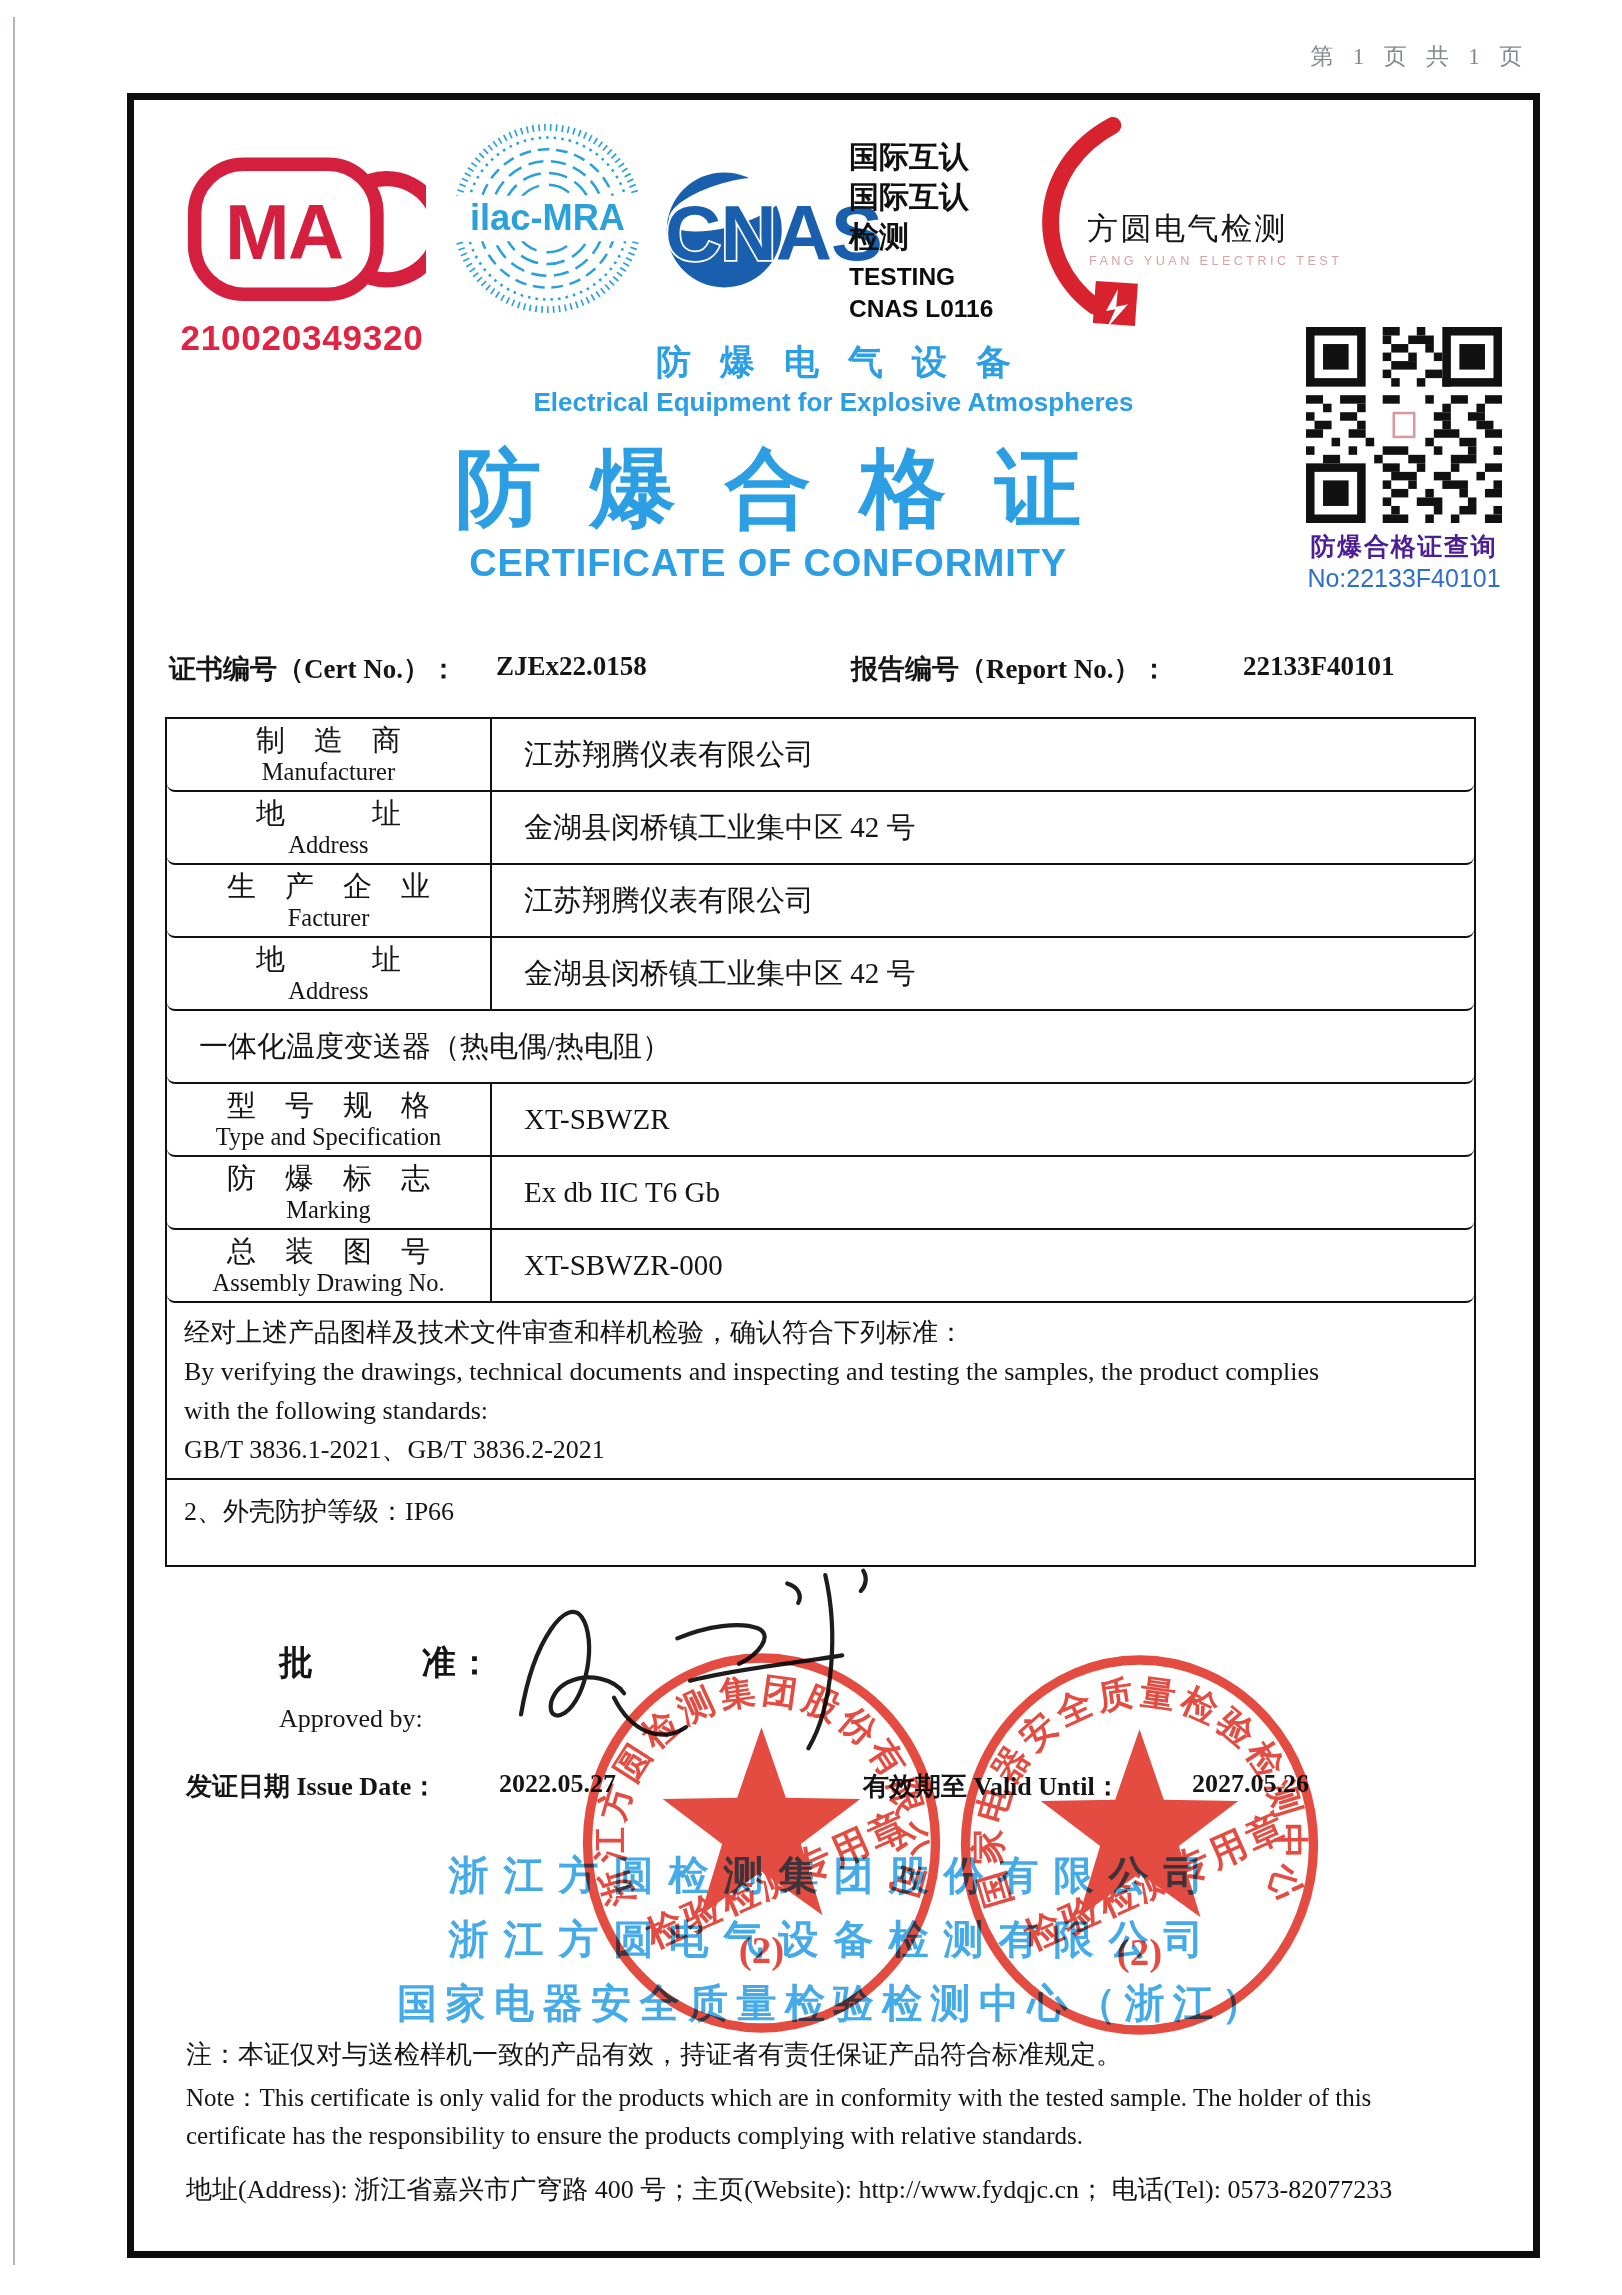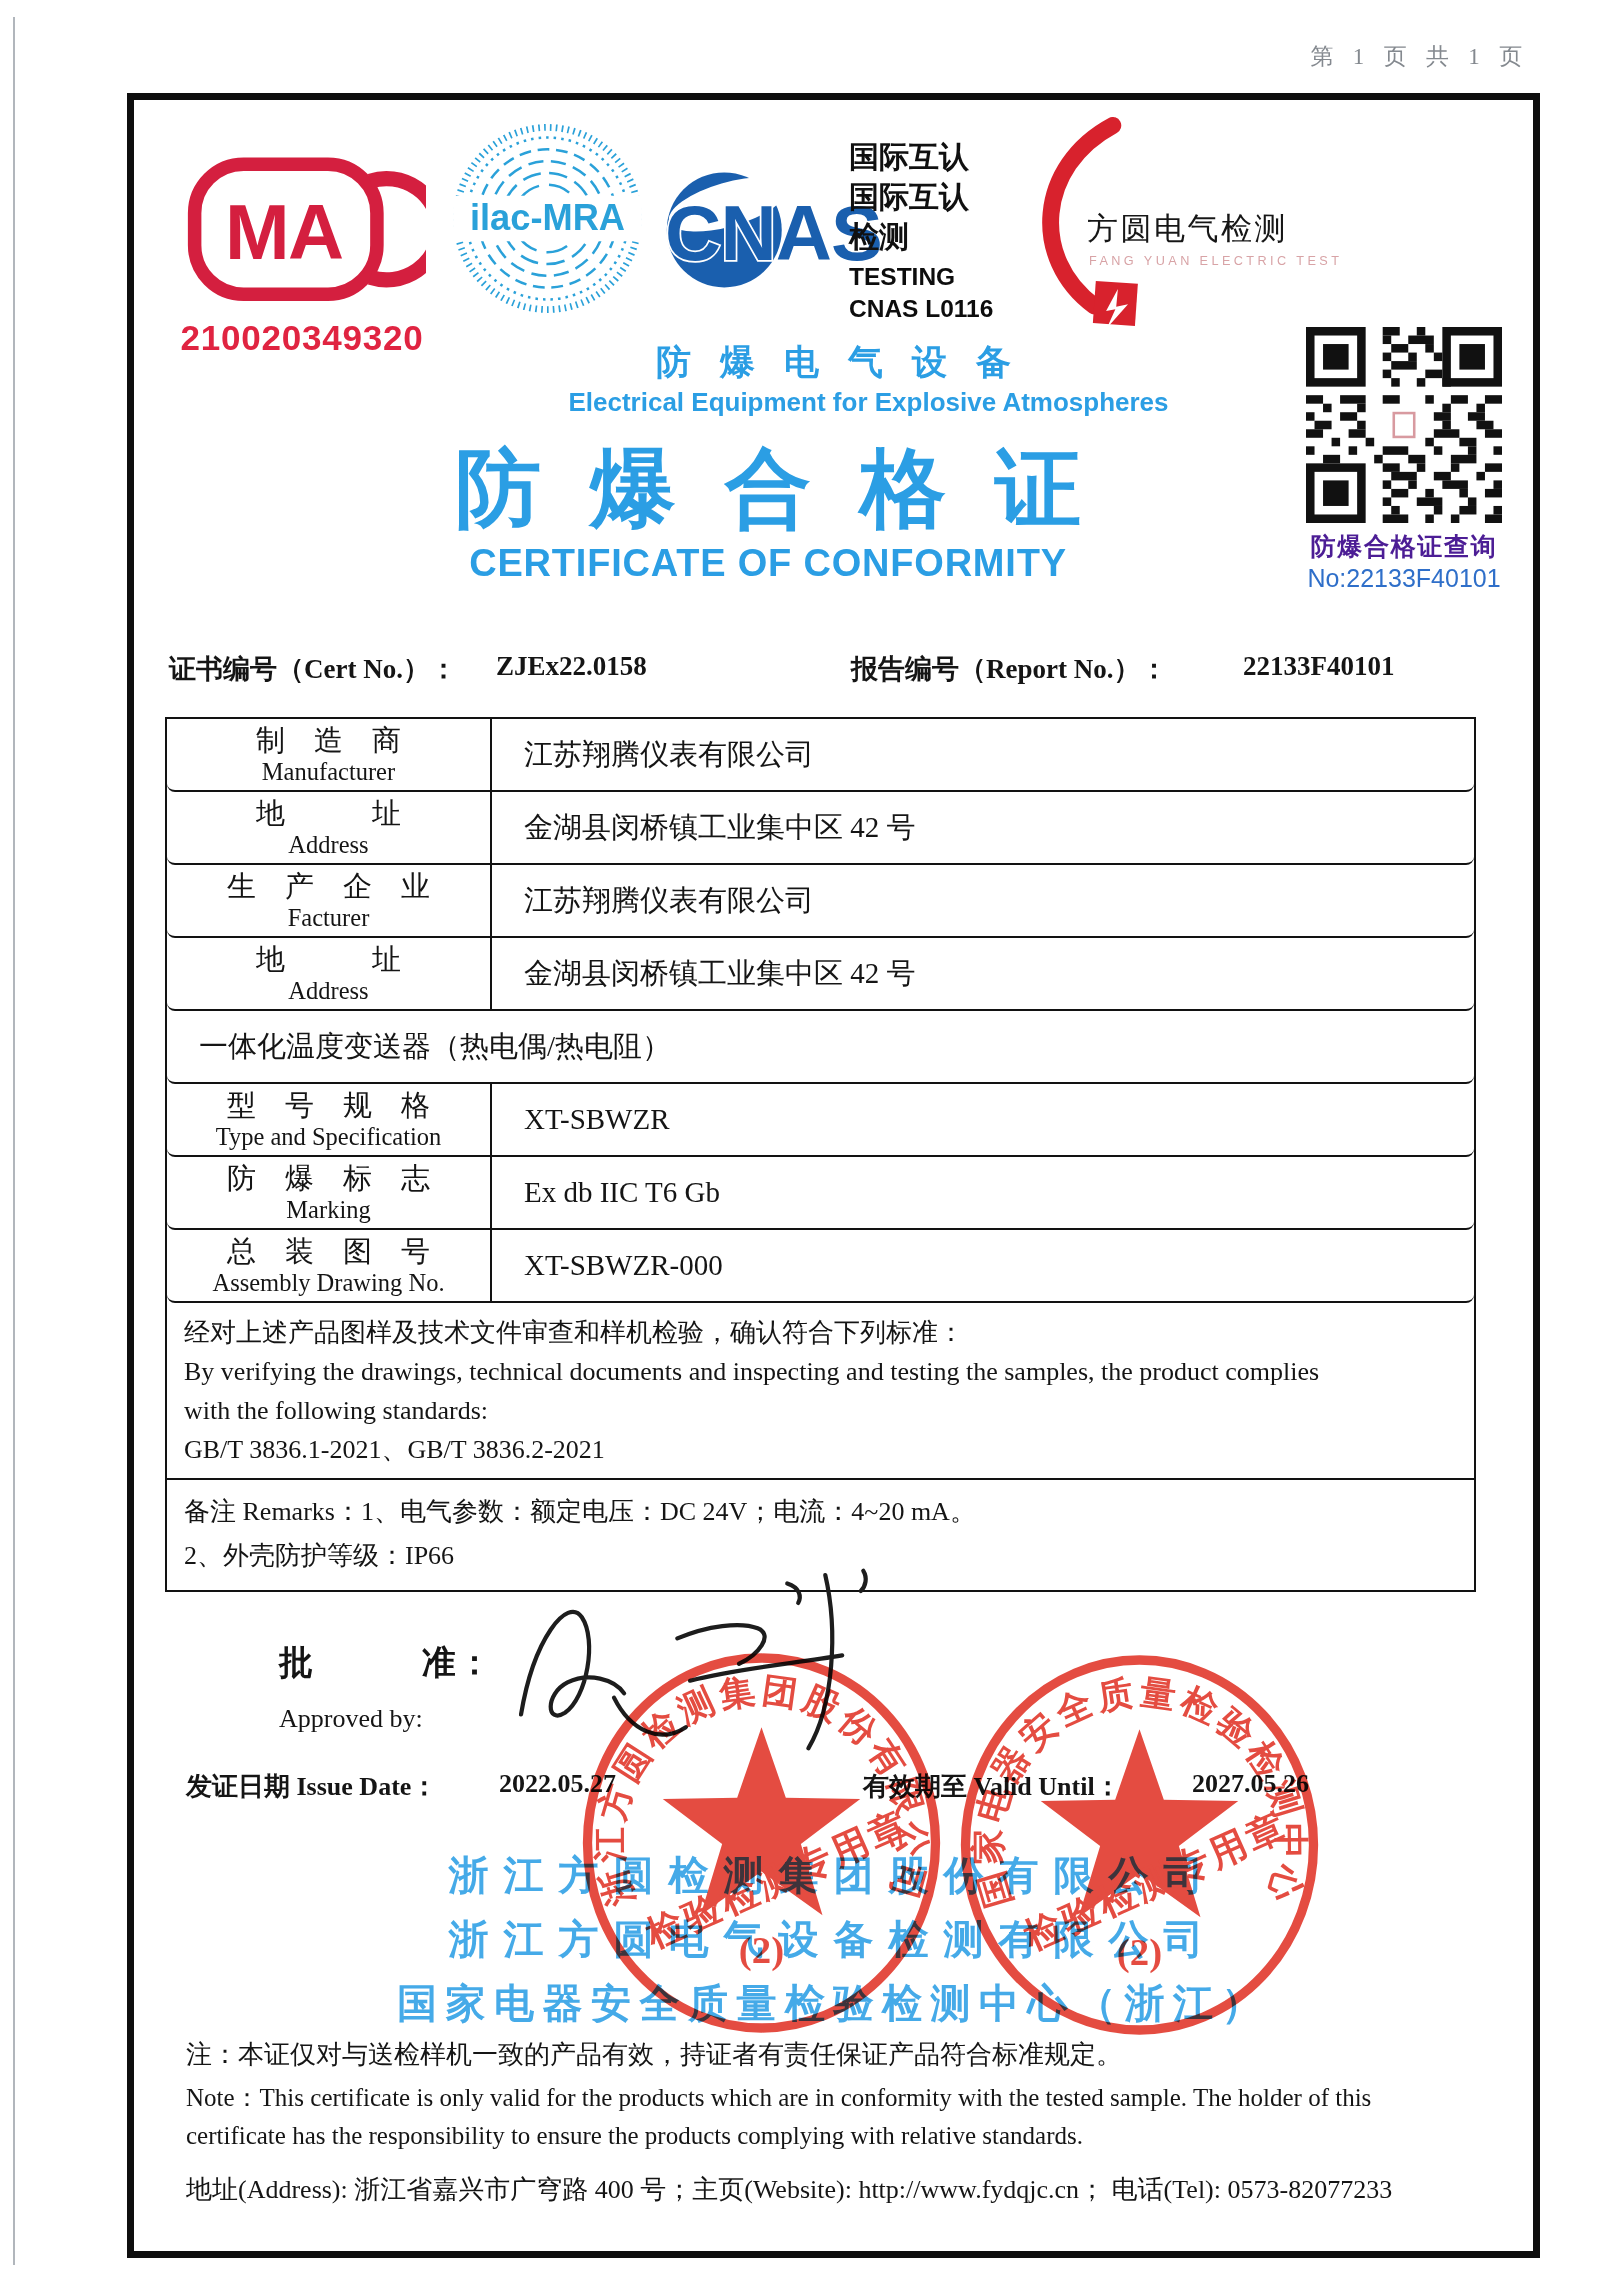--- a/index.html
+++ b/index.html
@@ -11,21 +11,21 @@
   
   .frame{left:127px;top:93px;width:1399px;height:2151px;border:7.6px solid #0e0e0e;background:transparent;}
   
   .cma-num{left:37px;top:218px;width:262px;text-align:center;font-family:"Liberation Sans","DejaVu Sans",sans-serif;font-weight:bold;font-size:35px;color:#e02441;letter-spacing:0.8px;}
   .cnas-cn{left:715px;top:37px;font-size:30px;font-weight:bold;line-height:40px;color:#101010;font-family:"Liberation Sans","DejaVu Sans",sans-serif;}
   .cnas-sub{left:715px;top:161px;font-family:"Liberation Sans","DejaVu Sans",sans-serif;font-weight:bold;font-size:24.5px;line-height:32px;color:#0d0d0d;}
   .fy-text{left:953px;top:108px;font-size:31px;color:#161616;letter-spacing:2.5px;font-family:"Liberation Sans","DejaVu Sans",sans-serif;}
   .fy-sub{left:955px;top:154px;font-size:12.7px;color:#d8a3a6;letter-spacing:3.4px;font-family:"Liberation Sans","DejaVu Sans",sans-serif;}
   
   .t-cn-small{left:0;top:239px;width:1399px;text-align:center;font-size:35px;font-weight:bold;color:#2b9ee4;letter-spacing:29px;text-indent:29px;font-family:"Liberation Sans","DejaVu Sans",sans-serif;}
-  .t-en-small{left:0;top:287px;width:1399px;text-align:center;font-size:26px;font-weight:bold;color:#2b9ee4;font-family:"Liberation Sans","DejaVu Sans",sans-serif;margin-left:35px;}
+  .t-en-small{left:0;top:287px;width:1399px;text-align:center;font-size:26px;font-weight:bold;color:#2b9ee4;font-family:"Liberation Sans","DejaVu Sans",sans-serif;}
   .t-cn-big{left:0;top:331px;width:1268px;text-align:center;font-size:86px;font-weight:bold;color:#2b9ee4;letter-spacing:49px;text-indent:49px;}
   .t-en-big{left:0;top:442px;width:1268px;text-align:center;font-size:38px;color:#2b9ee4;letter-spacing:0.8px;font-family:"Liberation Sans","DejaVu Sans",sans-serif;font-weight:bold;}
   
   .qr-wrap{left:1156px;top:227px;width:228px;text-align:center;}
   .qr-cap{font-size:25px;font-weight:bold;color:#4c1d95;margin-top:6.8px;letter-spacing:1.7px;font-family:"Liberation Sans","DejaVu Sans",sans-serif;}
   .qr-no{font-size:25px;color:#2f6fc9;font-family:"Liberation Sans","DejaVu Sans",sans-serif;margin-top:1.7px;}
   
   .certline{left:0;top:551px;width:1399px;height:44px;font-weight:bold;font-size:27px;}
   .cl-a{position:absolute;left:35px;}
   .cl-b{position:absolute;left:362px;}
@@ -281,21 +281,20 @@
         </div>
         <div class="val">XT-SBWZR-000</div>
       </div>
     <div class="stdblock">
       <div>经对上述产品图样及技术文件审查和样机检验，确认符合下列标准：</div>
       <div>By verifying the drawings, technical documents and inspecting and testing the samples, the product complies</div>
       <div>with the following standards:</div>
       <div>GB/T 3836.1-2021、GB/T 3836.2-2021</div>
     </div>
     <div class="rmkblock">
-      <div>备注 Remarks：1、电气参数：额定电压：DC 24V；电流：4~20 mA。</div>
       <div>2、外壳防护等级：IP66</div>
     </div>
   </div>
 
   <div class="abs app-zh">批　　　准：</div>
   <div class="abs app-en">Approved by:</div>
   <svg class="abs sig" width="423" height="262" viewBox="0 0 500 310">
     <g fill="none" stroke="#1d1d1d" stroke-width="5" stroke-linecap="round">
       <path d="M 40,210 C 55,120 95,70 112,95 C 130,122 118,190 92,208 C 70,222 68,186 95,172 C 120,160 150,168 162,185"></path>
       <path d="M 150,190 C 170,230 205,245 235,225"></path>

